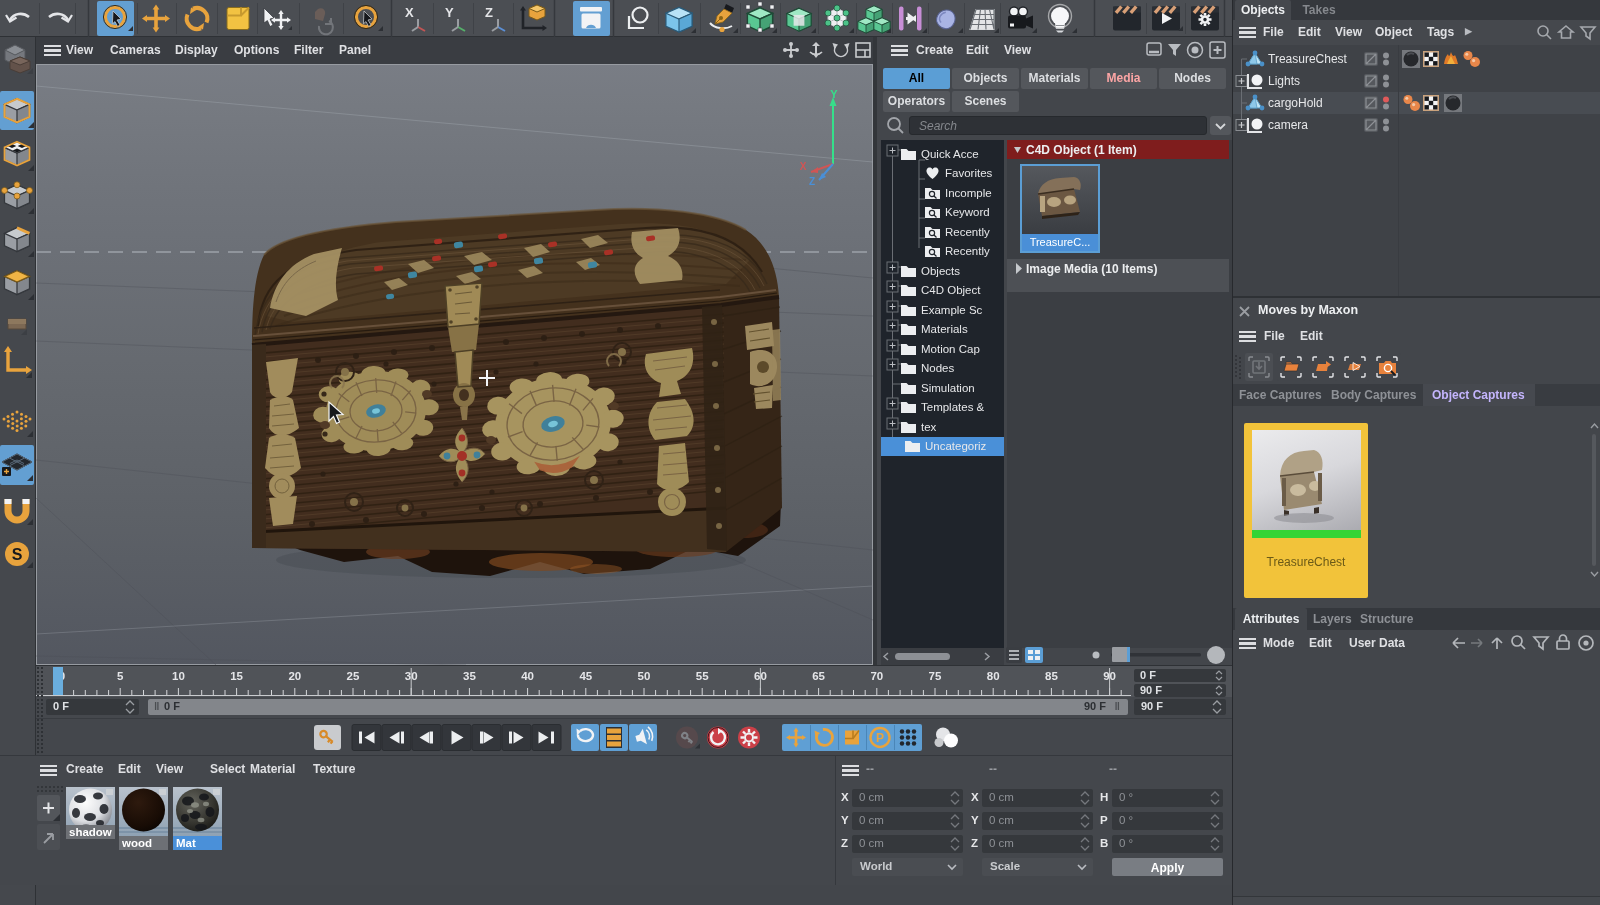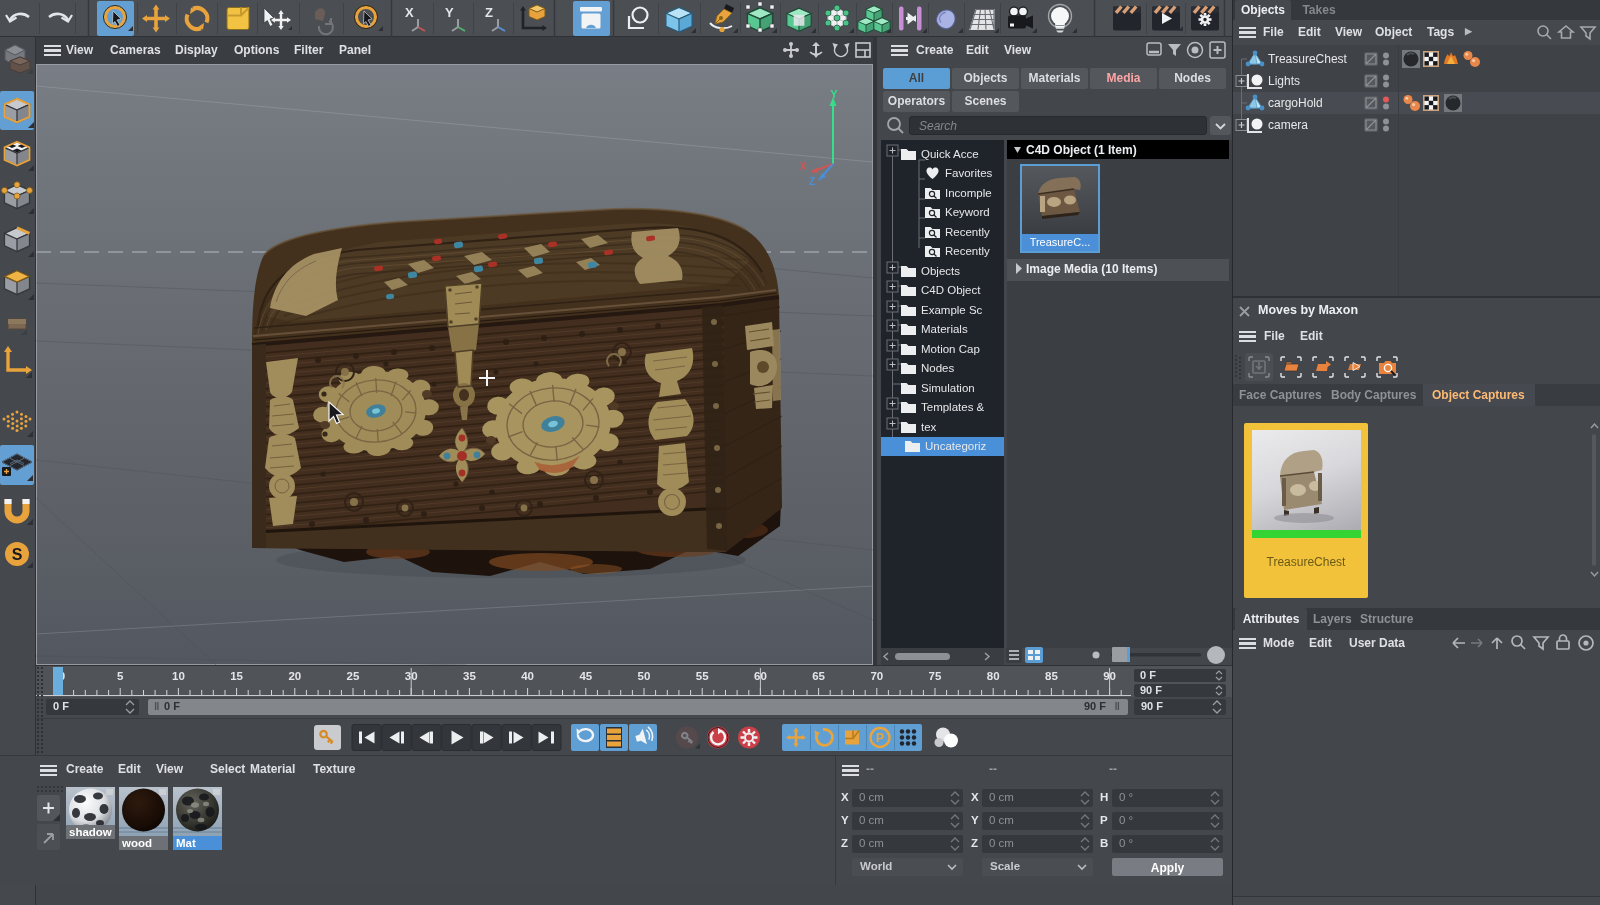--- a/index.html
+++ b/index.html
@@ -787,21 +787,21 @@
     <rect x="2" y="6" width="14" height="12" rx="2"></rect>
         <path d="M 4 15 h 10" stroke-width="2.5"></path>
     <path d="M 23 7 h 13 l -5 6 v 6 l -3 -2 v -4 Z" fill="#b9bcc1" stroke="none"></path>
     <circle cx="50" cy="13" r="7.5"></circle>
         <circle cx="50" cy="13" r="3.5" fill="#b9bcc1" stroke="none"></circle>
     <rect x="65" y="5" width="15" height="16" rx="2"></rect>
         <path d="M 72.5 9 v 8 M 68.5 13 h 8" stroke-width="2"></path>
   </svg>
 
   <div class="abs" style="left:6px;top:31px;font-size:12px;font-weight:700;">
-    <div class="abs" style="left:0;top:0;width:67px;height:21px;background:#5b9ed5;color:#404040;text-align:center;line-height:21px;border-radius:2px;">All</div>
+    <div class="abs" style="left:0;top:0;width:67px;height:21px;background:#5b9ed5;color:#000000;text-align:center;line-height:21px;border-radius:2px;">All</div>
     <div class="abs" style="left:69px;top:0;width:67px;height:21px;background:#54575c;color:#dcdee1;text-align:center;line-height:21px;border-radius:2px;">Objects</div>
     <div class="abs" style="left:138px;top:0;width:67px;height:21px;background:#54575c;color:#dcdee1;text-align:center;line-height:21px;border-radius:2px;">Materials</div>
     <div class="abs" style="left:207px;top:0;width:67px;height:21px;background:#54575c;color:#fca5a5;text-align:center;line-height:21px;border-radius:2px;">Media</div>
     <div class="abs" style="left:276px;top:0;width:67px;height:21px;background:#54575c;color:#dcdee1;text-align:center;line-height:21px;border-radius:2px;">Nodes</div>
     <div class="abs" style="left:0;top:23px;width:67px;height:21px;background:#54575c;color:#dcdee1;text-align:center;line-height:21px;border-radius:2px;">Operators</div>
     <div class="abs" style="left:69px;top:23px;width:67px;height:21px;background:#54575c;color:#dcdee1;text-align:center;line-height:21px;border-radius:2px;">Scenes</div>
   </div>
 
   <svg width="22" height="22" class="abs" style="left:8px;top:78px;" fill="none" stroke="#a2a5aa" stroke-width="1.8">
     <circle cx="9" cy="9" r="6"></circle>
@@ -937,21 +937,21 @@
 
   <div class="abs" style="left:4px;top:611px;width:123px;height:17px;background:#3a3d42;">
     <svg width="123" height="17">
       <path d="M 7 5 l -4 3.5 l 4 3.5" fill="none" stroke="#9a9da2" stroke-width="1.5"></path>
       <rect x="14" y="5" width="55" height="7" rx="3.5" fill="#8d9095"></rect>
       <path d="M 104 5 l 4 3.5 l -4 3.5" fill="none" stroke="#9a9da2" stroke-width="1.5"></path>
     </svg>
   </div>
 
   <div class="abs" id="acontent" style="left:130px;top:103px;width:229px;height:508px;background:#3b3e43;">
-    <div class="abs" style="left:0;top:0;width:222px;height:19px;background:#000000;">
+    <div class="abs" style="left:0;top:0;width:222px;height:19px;background:#7f1d1d;">
       <svg width="12" height="19" style="position:absolute;left:5px;top:0;">
             <path d="M 2 7 l 7 0 -3.5 6 Z" fill="#c5c8cc"></path>
           </svg>
       <span style="position:absolute;left:19px;top:3px;font-size:12px;font-weight:700;color:#eceef0;">C4D Object (1 Item)</span>
     </div>
 
     <div class="abs" style="left:13px;top:24px;width:80px;height:89px;border:2px solid #5b9ed5;background:#33363b;">
       <svg width="76" height="68">
         <defs>
               <linearGradient id="thbg" x1="0" y1="0" x2="0" y2="1">
@@ -967,21 +967,21 @@
           <g fill="#b8a480">
                 <ellipse cx="-6" cy="0" rx="7" ry="5"></ellipse>
                 <ellipse cx="10" cy="-2" rx="6" ry="4.5"></ellipse>
                 <rect x="-20" y="-6" width="5" height="16"></rect>
               </g>
           <path d="M -18 14 L -18 17 L 18 13 L 20 10" fill="#2e2318"></path>
         </g>
       </svg>
       <div style="position:absolute;left:0;bottom:0;width:76px;height:17px;background:#4a8fd7;color:#fff;font-size:11px;text-align:center;line-height:17px;">TreasureC...</div>
     </div>
-    <div class="abs" style="left:0;top:119px;width:222px;height:22px;background:#4d5055;">
+    <div class="abs" style="left:0;top:119px;width:222px;height:33px;background:#4d5055;">
       <svg width="12" height="19" style="position:absolute;left:6px;top:0;">
             <path d="M 3 4 l 6 5.5 -6 5.5 Z" fill="#c5c8cc"></path>
           </svg>
       <span style="position:absolute;left:19px;top:3px;font-size:12px;font-weight:700;color:#eceef0;">Image Media (10 Items)</span>
     </div>
   </div>
 
   <div class="abs" style="left:127px;top:608px;width:232px;height:20px;">
     <svg width="232" height="20">
       <g transform="translate(2,1)">
@@ -1704,21 +1704,21 @@
               <path d="M 6 10 h 5 l 1.5 -2 h 5 l 1.5 2 H 23 V 21 H 6 Z" fill="#e8823c"></path>
               <circle cx="15" cy="15" r="3.6" fill="none" stroke="#fff" stroke-width="1.4"></circle>
               <path d="M 18 18 l 4 4" stroke="#17191d" stroke-width="2"></path>
             </g>
           </svg></div>
 
     <div class="abs" style="left:0;top:86px;width:368px;height:22px;background:#393c41;">
       <span class="abs" style="left:6px;top:4px;font-size:12px;font-weight:700;color:#8e9196;">Face Captures</span>
       <span class="abs" style="left:98px;top:4px;font-size:12px;font-weight:700;color:#8e9196;">Body Captures</span>
       <div class="abs" style="left:190px;top:0;width:112px;height:22px;background:#46494f;white-space:nowrap;">
-        <span class="abs" style="left:9px;top:4px;font-size:12px;font-weight:700;color:#fdba74;">Object Captures</span>
+        <span class="abs" style="left:9px;top:4px;font-size:12px;font-weight:700;color:#c4b5fd;">Object Captures</span>
       </div>
     </div>
 
     <div class="abs" style="left:0;top:108px;width:368px;height:204px;background:#43464b;">
 
       <div class="abs" style="left:11px;top:17px;width:124px;height:175px;background:#f2c33a;border-radius:2px;">
         <div class="abs" style="left:8px;top:7px;width:109px;height:108px;background:linear-gradient(160deg,#ebebed 0%,#d8d8dc 45%,#a6a6ac 100%);">
           <svg width="109" height="108">
             <g transform="translate(54,60)">
               <path d="M -26 -14 L 8 -18 L 16 14 L -22 20 Z" fill="#9a8a70"></path>

